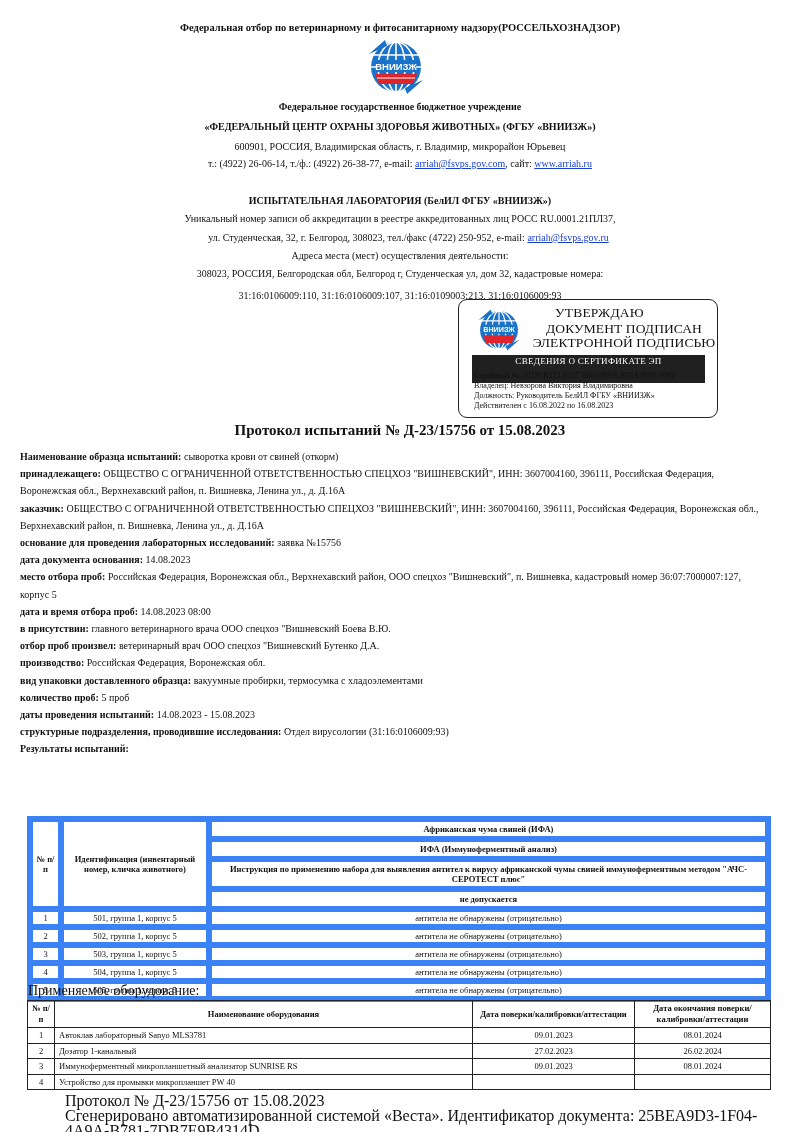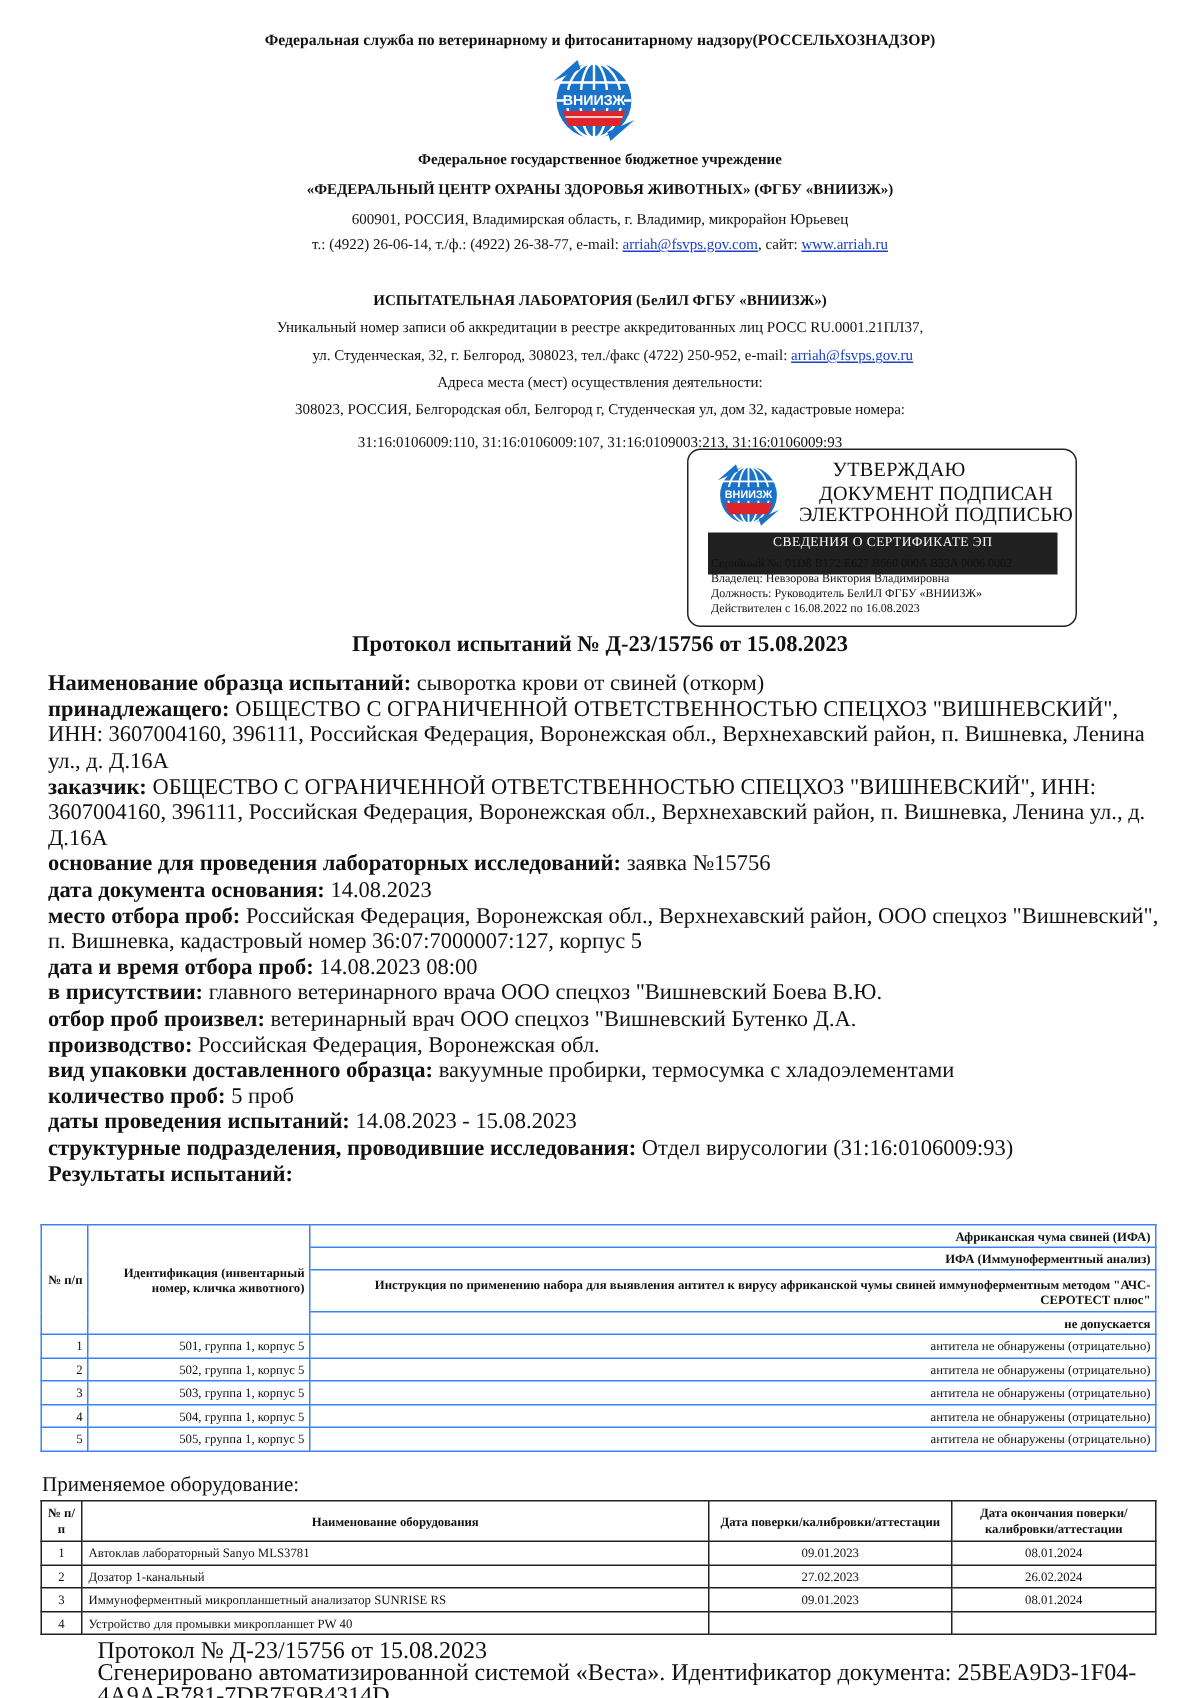--- a/index.html
+++ b/index.html
@@ -18,42 +18,42 @@
            border: 1.6px solid #222; border-radius: 9px; background: #fff; }
   .stamp .slogo { position: absolute; left: 15px; top: 8px; width: 50px; height: 44px; }
   .stamp .t1 { position: absolute; left: 96px; top: 5px; width: 150px; text-align: left; font-size: 13.5px; letter-spacing: 0.2px; }
   .stamp .t2 { position: absolute; left: 70px; top: 22px; width: 190px; text-align: center; font-size: 13.5px; line-height: 14px; letter-spacing: 0.1px; }
   .stamp .bar { position: absolute; left: 13px; top: 55px; width: 233px; height: 28px; background: #202020; color: #fff;
                 font-size: 9px; text-align: center; line-height: 13px; letter-spacing: 0.3px; }
   .stamp .info { position: absolute; left: 15px; top: 71px; font-size: 8px; line-height: 10px; }
 
   .title { position: absolute; top: 422px; left: 0; width: 800px; text-align: center; font-size: 15px; font-weight: bold; }
 
-  .fields { position: absolute; top: 448px; left: 32px; width: 750px; font-size: 15px; line-height: 17.2px; }
+  .fields { position: absolute; top: 448px; left: 20px; width: 750px; font-size: 10px; line-height: 17.2px; }
   .fields .lbl { font-weight: bold; }
 
   table { border-collapse: collapse; }
   .res { position: absolute; left: 27px; top: 816px; width: 744px; font-size: 8.5px; }
-  .res td, .res th { border: 1px solid #3b82f6; text-align: right; vertical-align: middle; }
+  .res td, .res th { border: 6px solid #3b82f6; text-align: center; vertical-align: middle; }
   .res th { font-weight: bold; padding: 2px 3px; }
   .res td { padding: 1px 3px; height: 15.5px; font-size: 8.5px; }
 
   .eq-title { position: absolute; left: 28px; top: 983px; font-size: 14px; }
   .eq { position: absolute; left: 27px; top: 1000px; width: 744px; font-size: 8.5px; }
   .eq td, .eq th { border: 1px solid #222; vertical-align: middle; }
   .eq th { font-weight: bold; text-align: center; padding: 1px 3px; line-height: 11px; }
   .eq td { height: 15.5px; padding: 1px 4px; }
   .eq td.c { text-align: center; }
 
   .foot { position: absolute; left: 20px; top: 1093px; font-size: 16px; line-height: 15px; margin-left: 45px; }
 </style>
 </head>
 <body>
 
-<div class="hdr-top center">Федеральная служба по ветеринарному и фитосанитарному надзору(РОССЕЛЬХОЗНАДЗОР)</div>
+<div class="hdr-top center">Федеральная отбор по ветеринарному и фитосанитарному надзору(РОССЕЛЬХОЗНАДЗОР)</div>
 
 <svg class="logo" viewBox="0 0 66 58">
   <circle cx="33" cy="29" r="25" fill="#1a73c9"></circle>
   <g stroke="#fff" stroke-width="1.6" fill="none">
     <ellipse cx="33" cy="29" rx="9" ry="25"></ellipse>
     <ellipse cx="33" cy="29" rx="18" ry="25"></ellipse>
     <line x1="33" y1="4" x2="33" y2="54"></line>
     <line x1="10" y1="17" x2="56" y2="17"></line>
     <line x1="8" y1="29" x2="58" y2="29"></line>
   </g>

